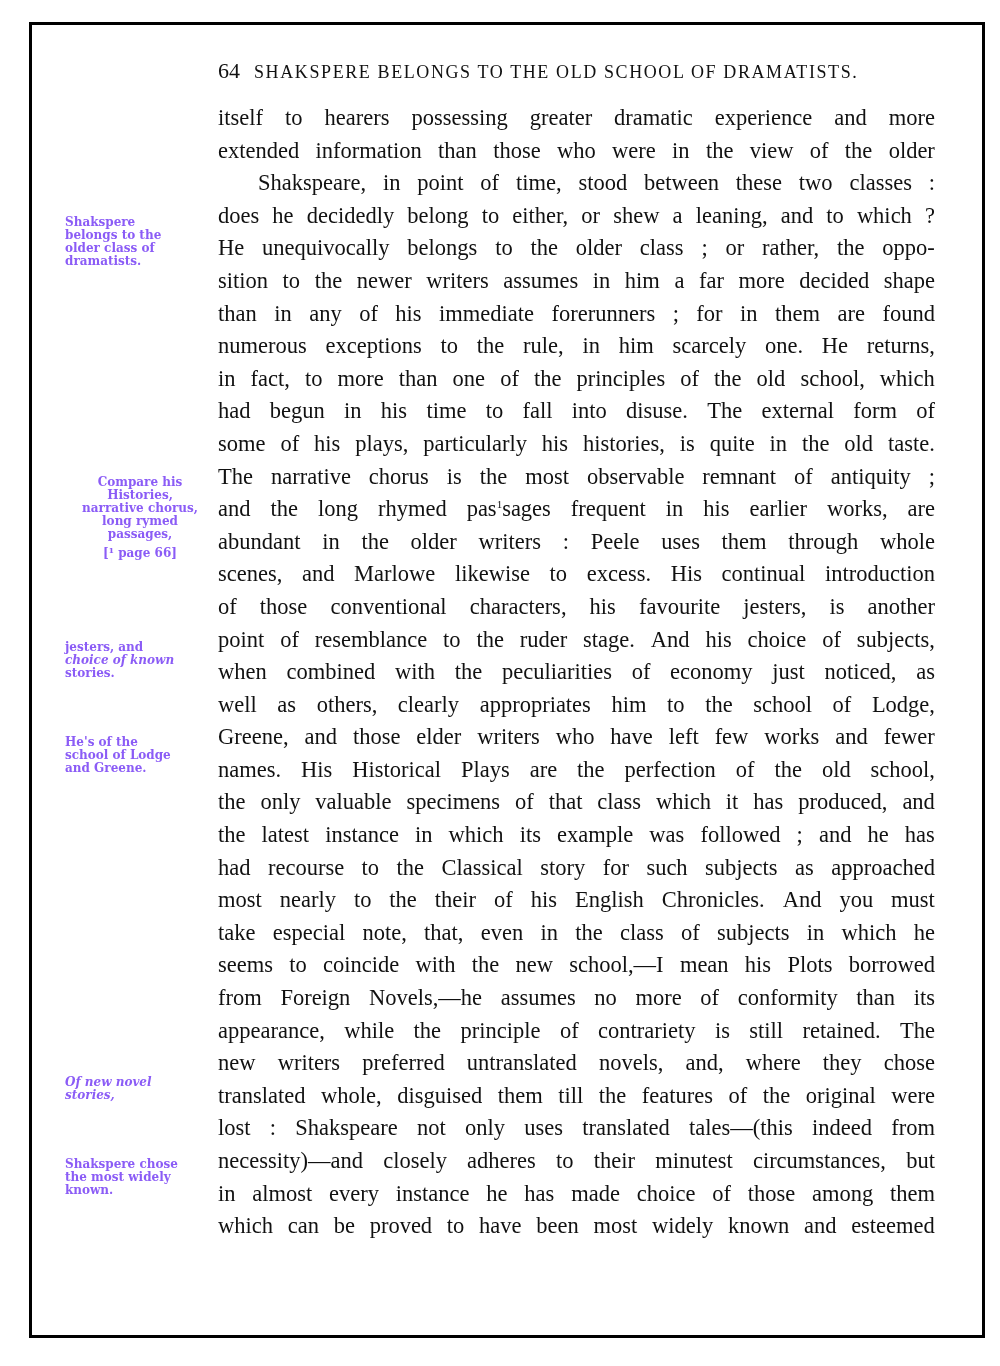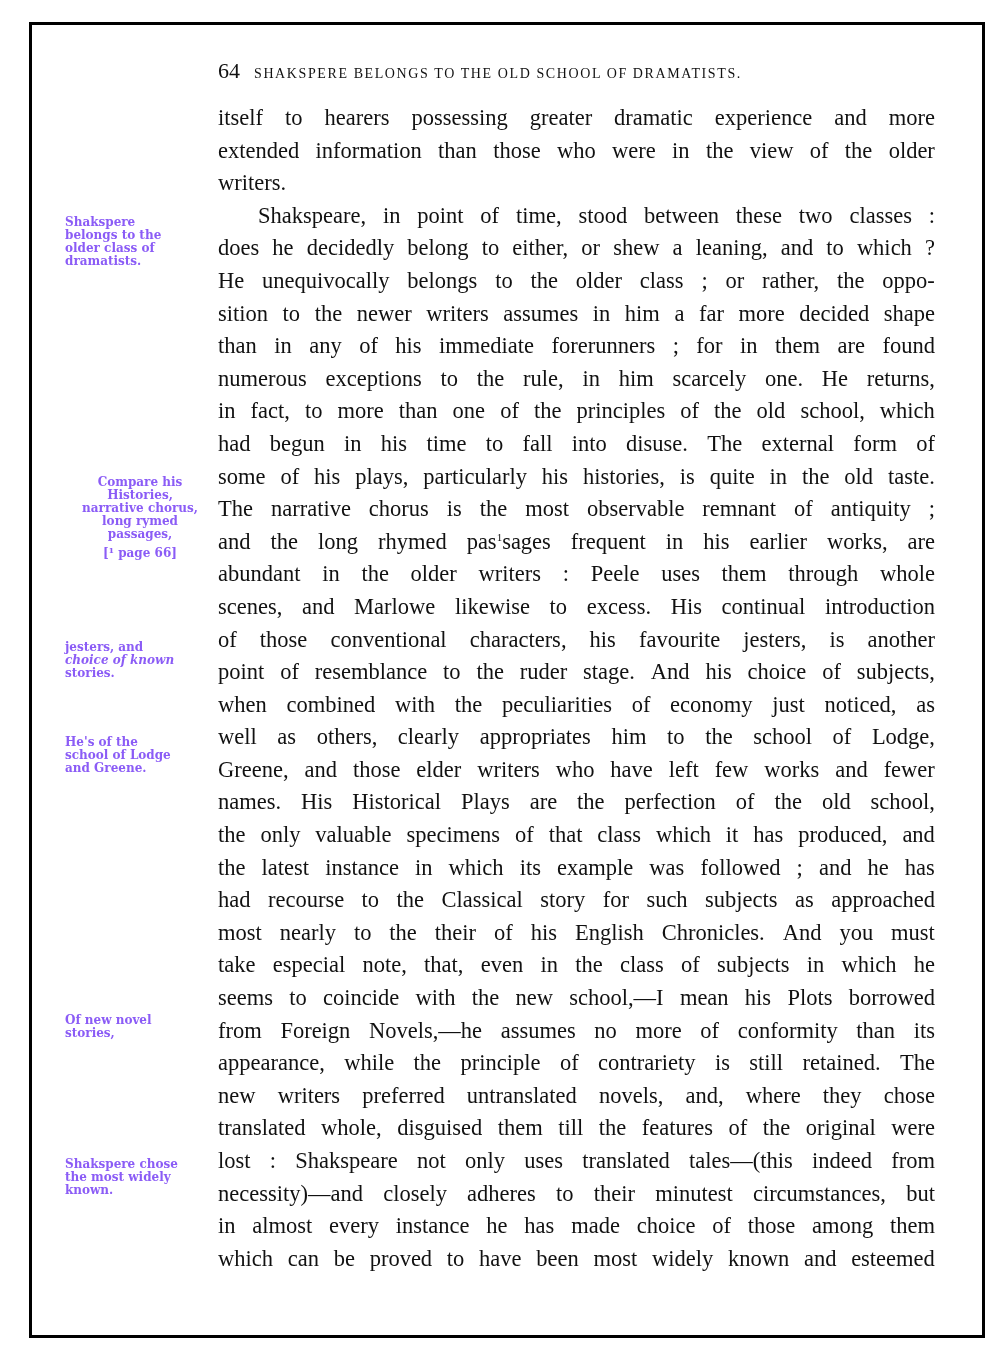--- a/index.html
+++ b/index.html
@@ -33,21 +33,21 @@
       white-space: nowrap;
     }
     .page-number {
       font-size: 22px;
       letter-spacing: 0px;
       display: inline-block;
       margin-right: 10px;
       vertical-align: baseline;
     }
     .head-title {
-      font-size: 14px;
+      font-size: 18px;
       letter-spacing: 1.6px;
       display: inline-block;
       vertical-align: baseline;
     }
     .body-text {
       position: absolute;
       left: 218px;
       top: 102px;
       width: 717px;
     }
@@ -121,23 +121,20 @@
       <span class="w">than</span>
       <span class="w">those</span>
       <span class="w">who</span>
       <span class="w">were</span>
       <span class="w">in</span>
       <span class="w">the</span>
       <span class="w">view</span>
       <span class="w">of</span>
       <span class="w">the</span>
       <span class="w">older</span>
-    </div>
-  <div class="line last-short">
-      <span class="w" style="margin-right: 8px;">writers.</span>
     </div>
   <div class="line indent">
       <span class="w">Shakspeare,</span>
       <span class="w">in</span>
       <span class="w">point</span>
       <span class="w">of</span>
       <span class="w">time,</span>
       <span class="w">stood</span>
       <span class="w">between</span>
       <span class="w">these</span>
@@ -596,21 +593,21 @@
   <div class="ital">choice of known</div>
   <div>stories.</div>
 </div>
 
 <div class="sidenote" style="top:736px;">
   <div>He's of the</div>
   <div>school of Lodge</div>
   <div>and Greene.</div>
 </div>
 
-<div class="sidenote" style="top:1014px;">
+<div class="sidenote" style="top:1076px;font-style:italic;">
   <div>Of new novel</div>
   <div>stories,</div>
 </div>
 
 <div class="sidenote" style="top:1158px;">
   <div>Shakspere chose</div>
   <div>the most widely</div>
   <div>known.</div>
 </div>
 

